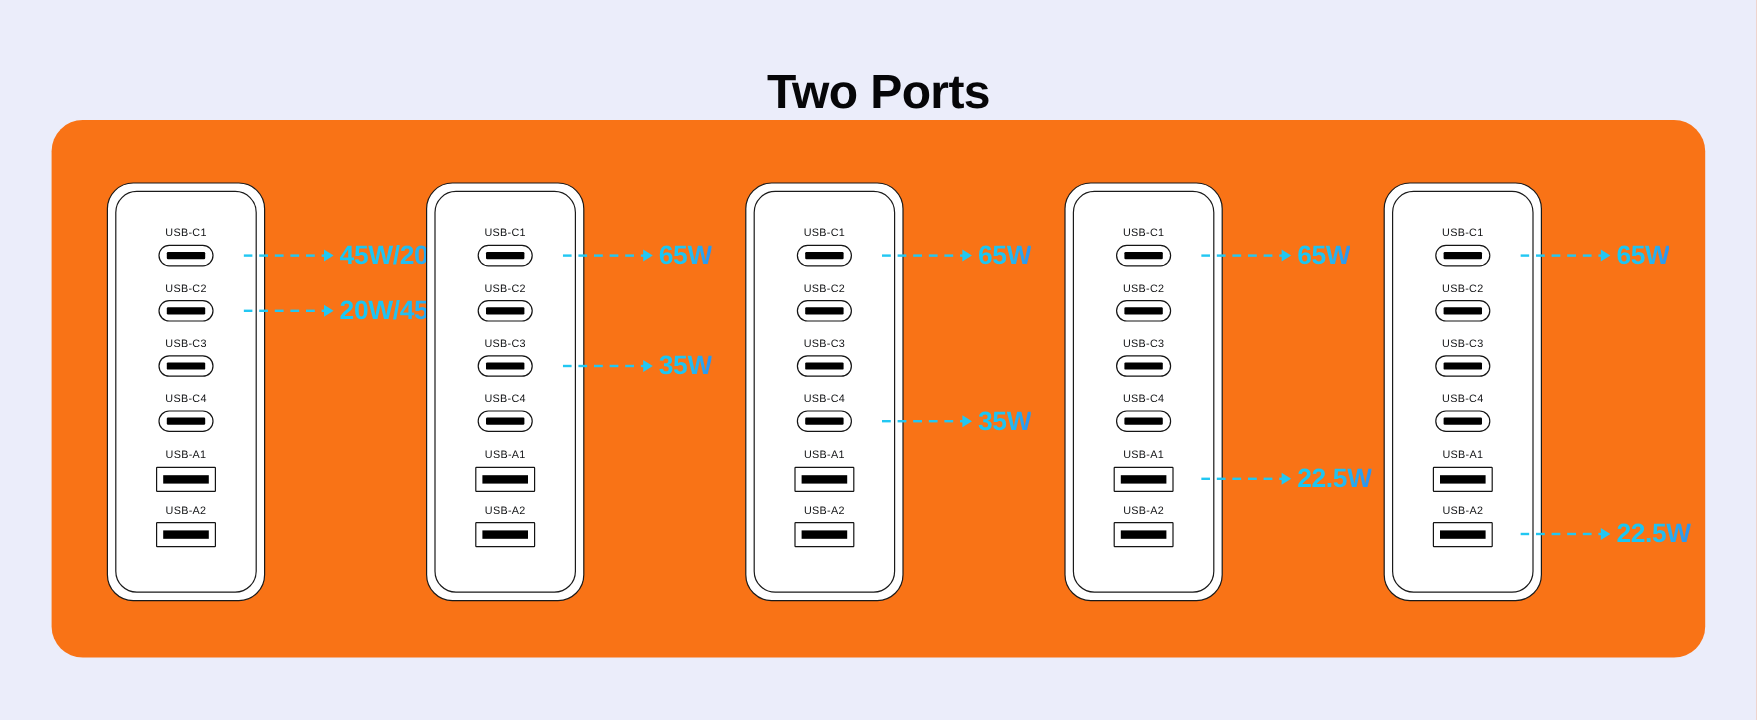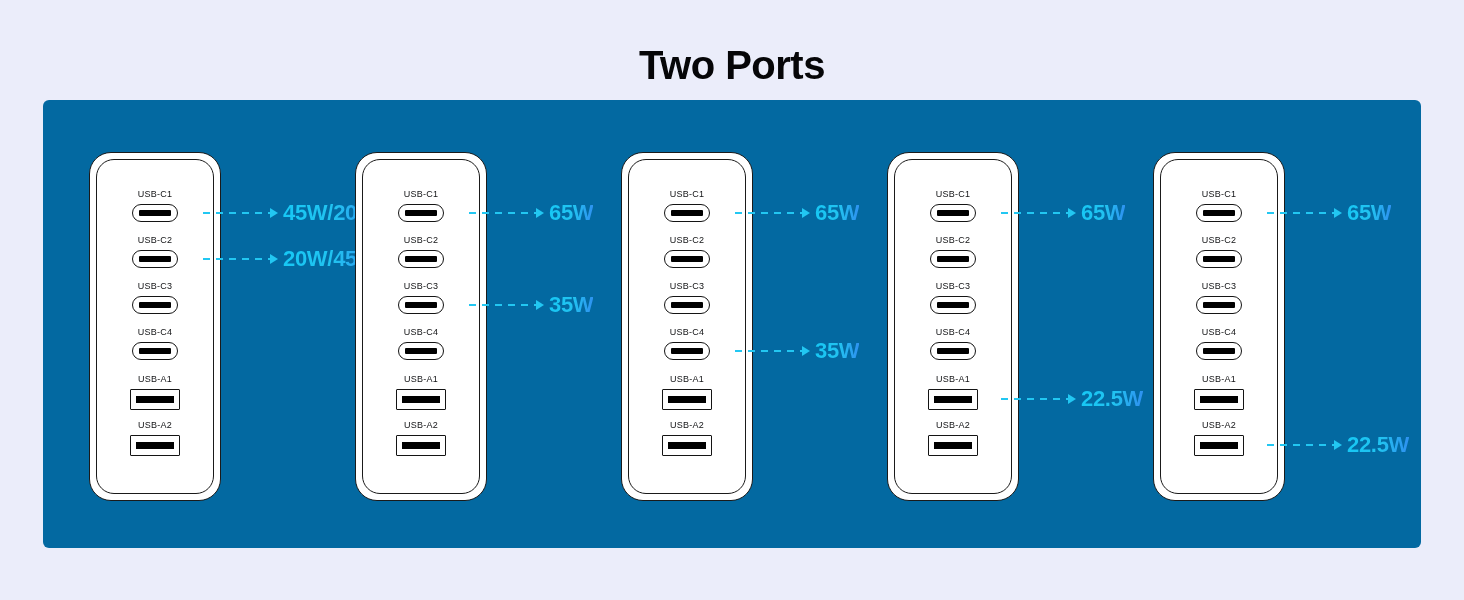--- a/index.html
+++ b/index.html
@@ -12,40 +12,40 @@
 
   body {
     background: #ebedfa;
     font-family: "Liberation Sans", sans-serif;
     position: relative;
   }
 
   
   #page-title {
     position: absolute;
-    top: 40px;
+    top: 52px;
     left: 0;
     width: 1464px;
     text-align: center;
     font-size: 40px;
     font-weight: bold;
     color: #060608;
     letter-spacing: -0.5px;
     line-height: 50px;
   }
 
   
   #panel {
     position: absolute;
     left: 43px;
     top: 100px;
     width: 1378px;
     height: 448px;
-    background: #0369a1;
-    border-radius: 6px;
+    background: #f97316;
+    border-radius: 26px;
   }
 
   
   .device {
     position: absolute;
     top: 52px;
     width: 132px;
     height: 349px;
   }
 

